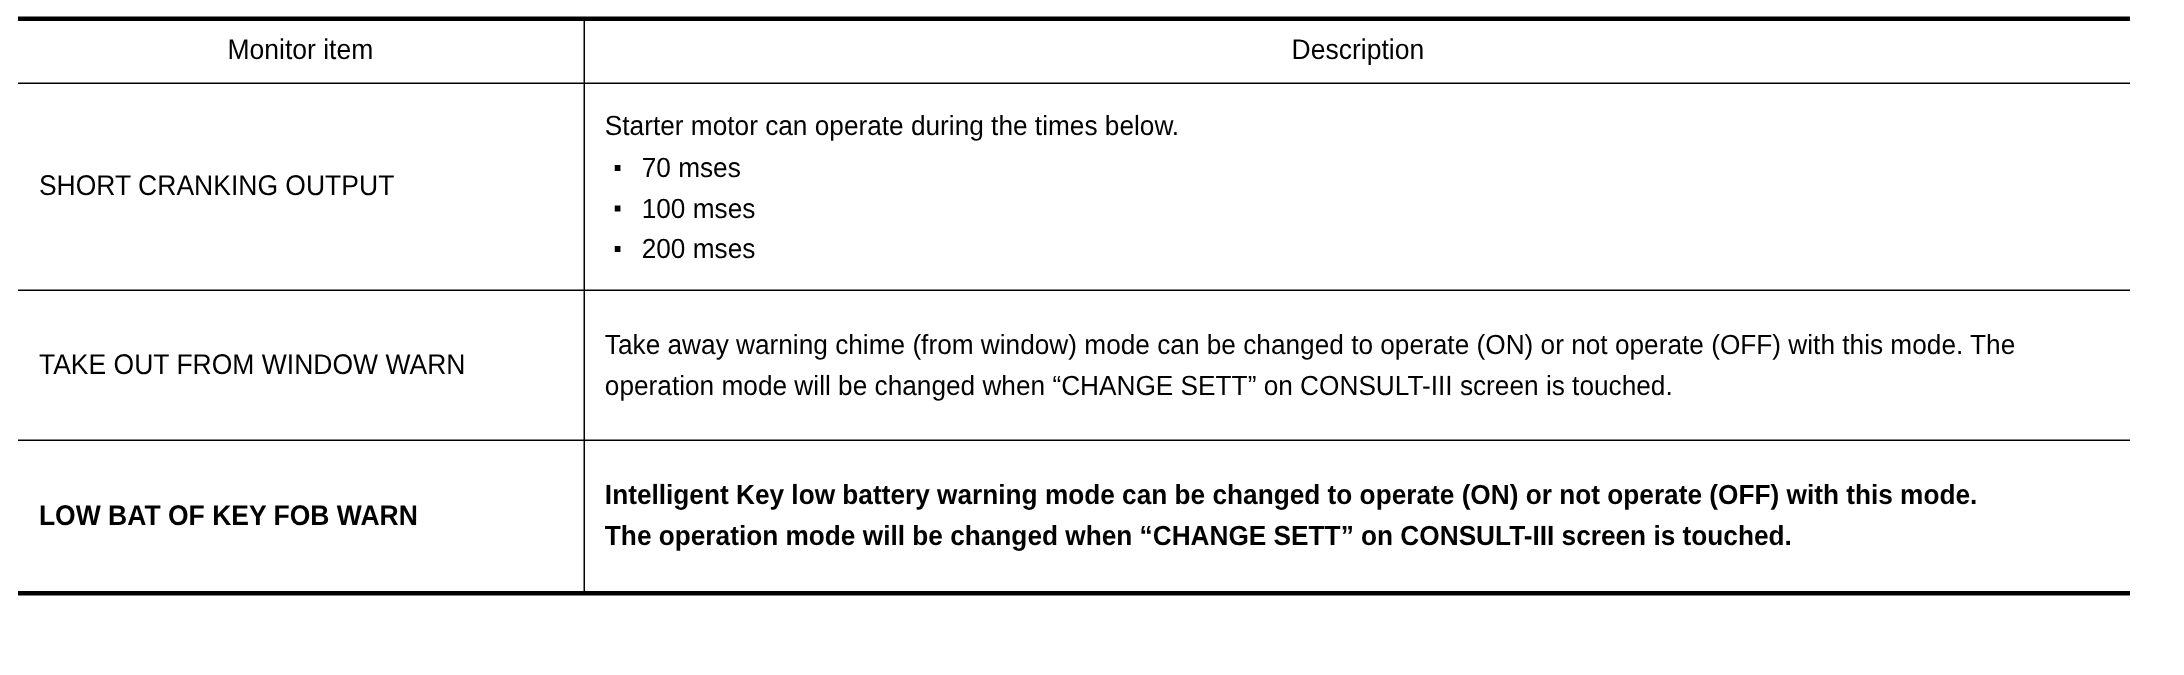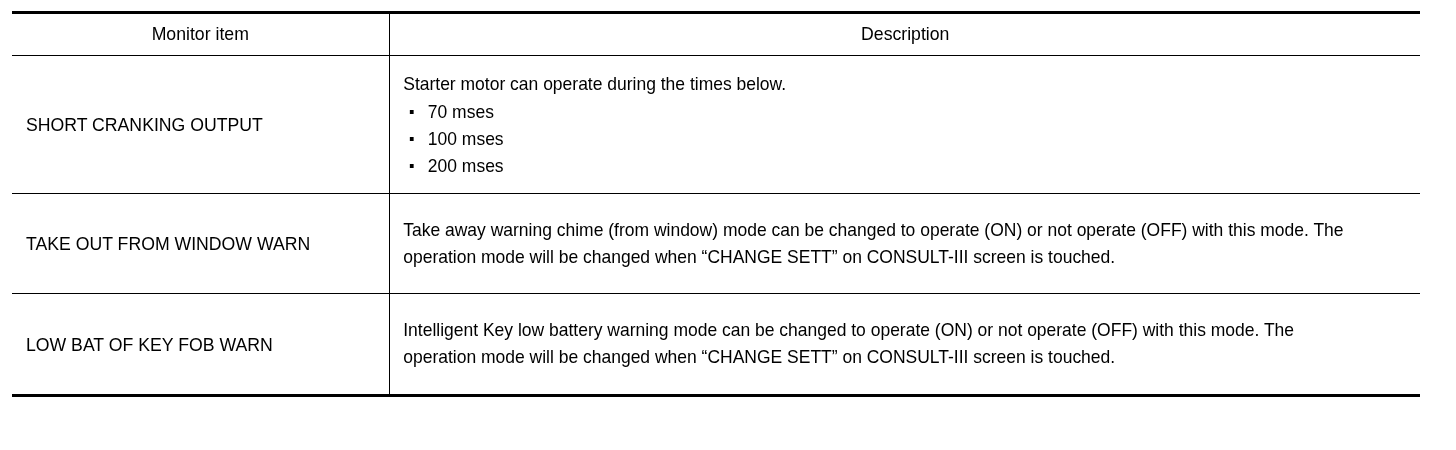--- a/index.html
+++ b/index.html
@@ -103,21 +103,21 @@
     left: 7px;
     top: 12px;
     width: 4px;
     height: 4px;
     background: #000;
   }
 
   .row-h1 { height: 40px; }
   .row-h2 { height: 138px; }
   .row-h3 { height: 100px; }
-  .row-h4 { height: 102px; }
+  .row-h4 { height: 102px; font-weight: bold; }
 
   .cell-item-mid { vertical-align: middle; }
   .cell-desc-top { vertical-align: top; }
   .cell-desc-mid { vertical-align: middle; }
 </style>
 </head>
 <body>
 
 <div class="page">
 

